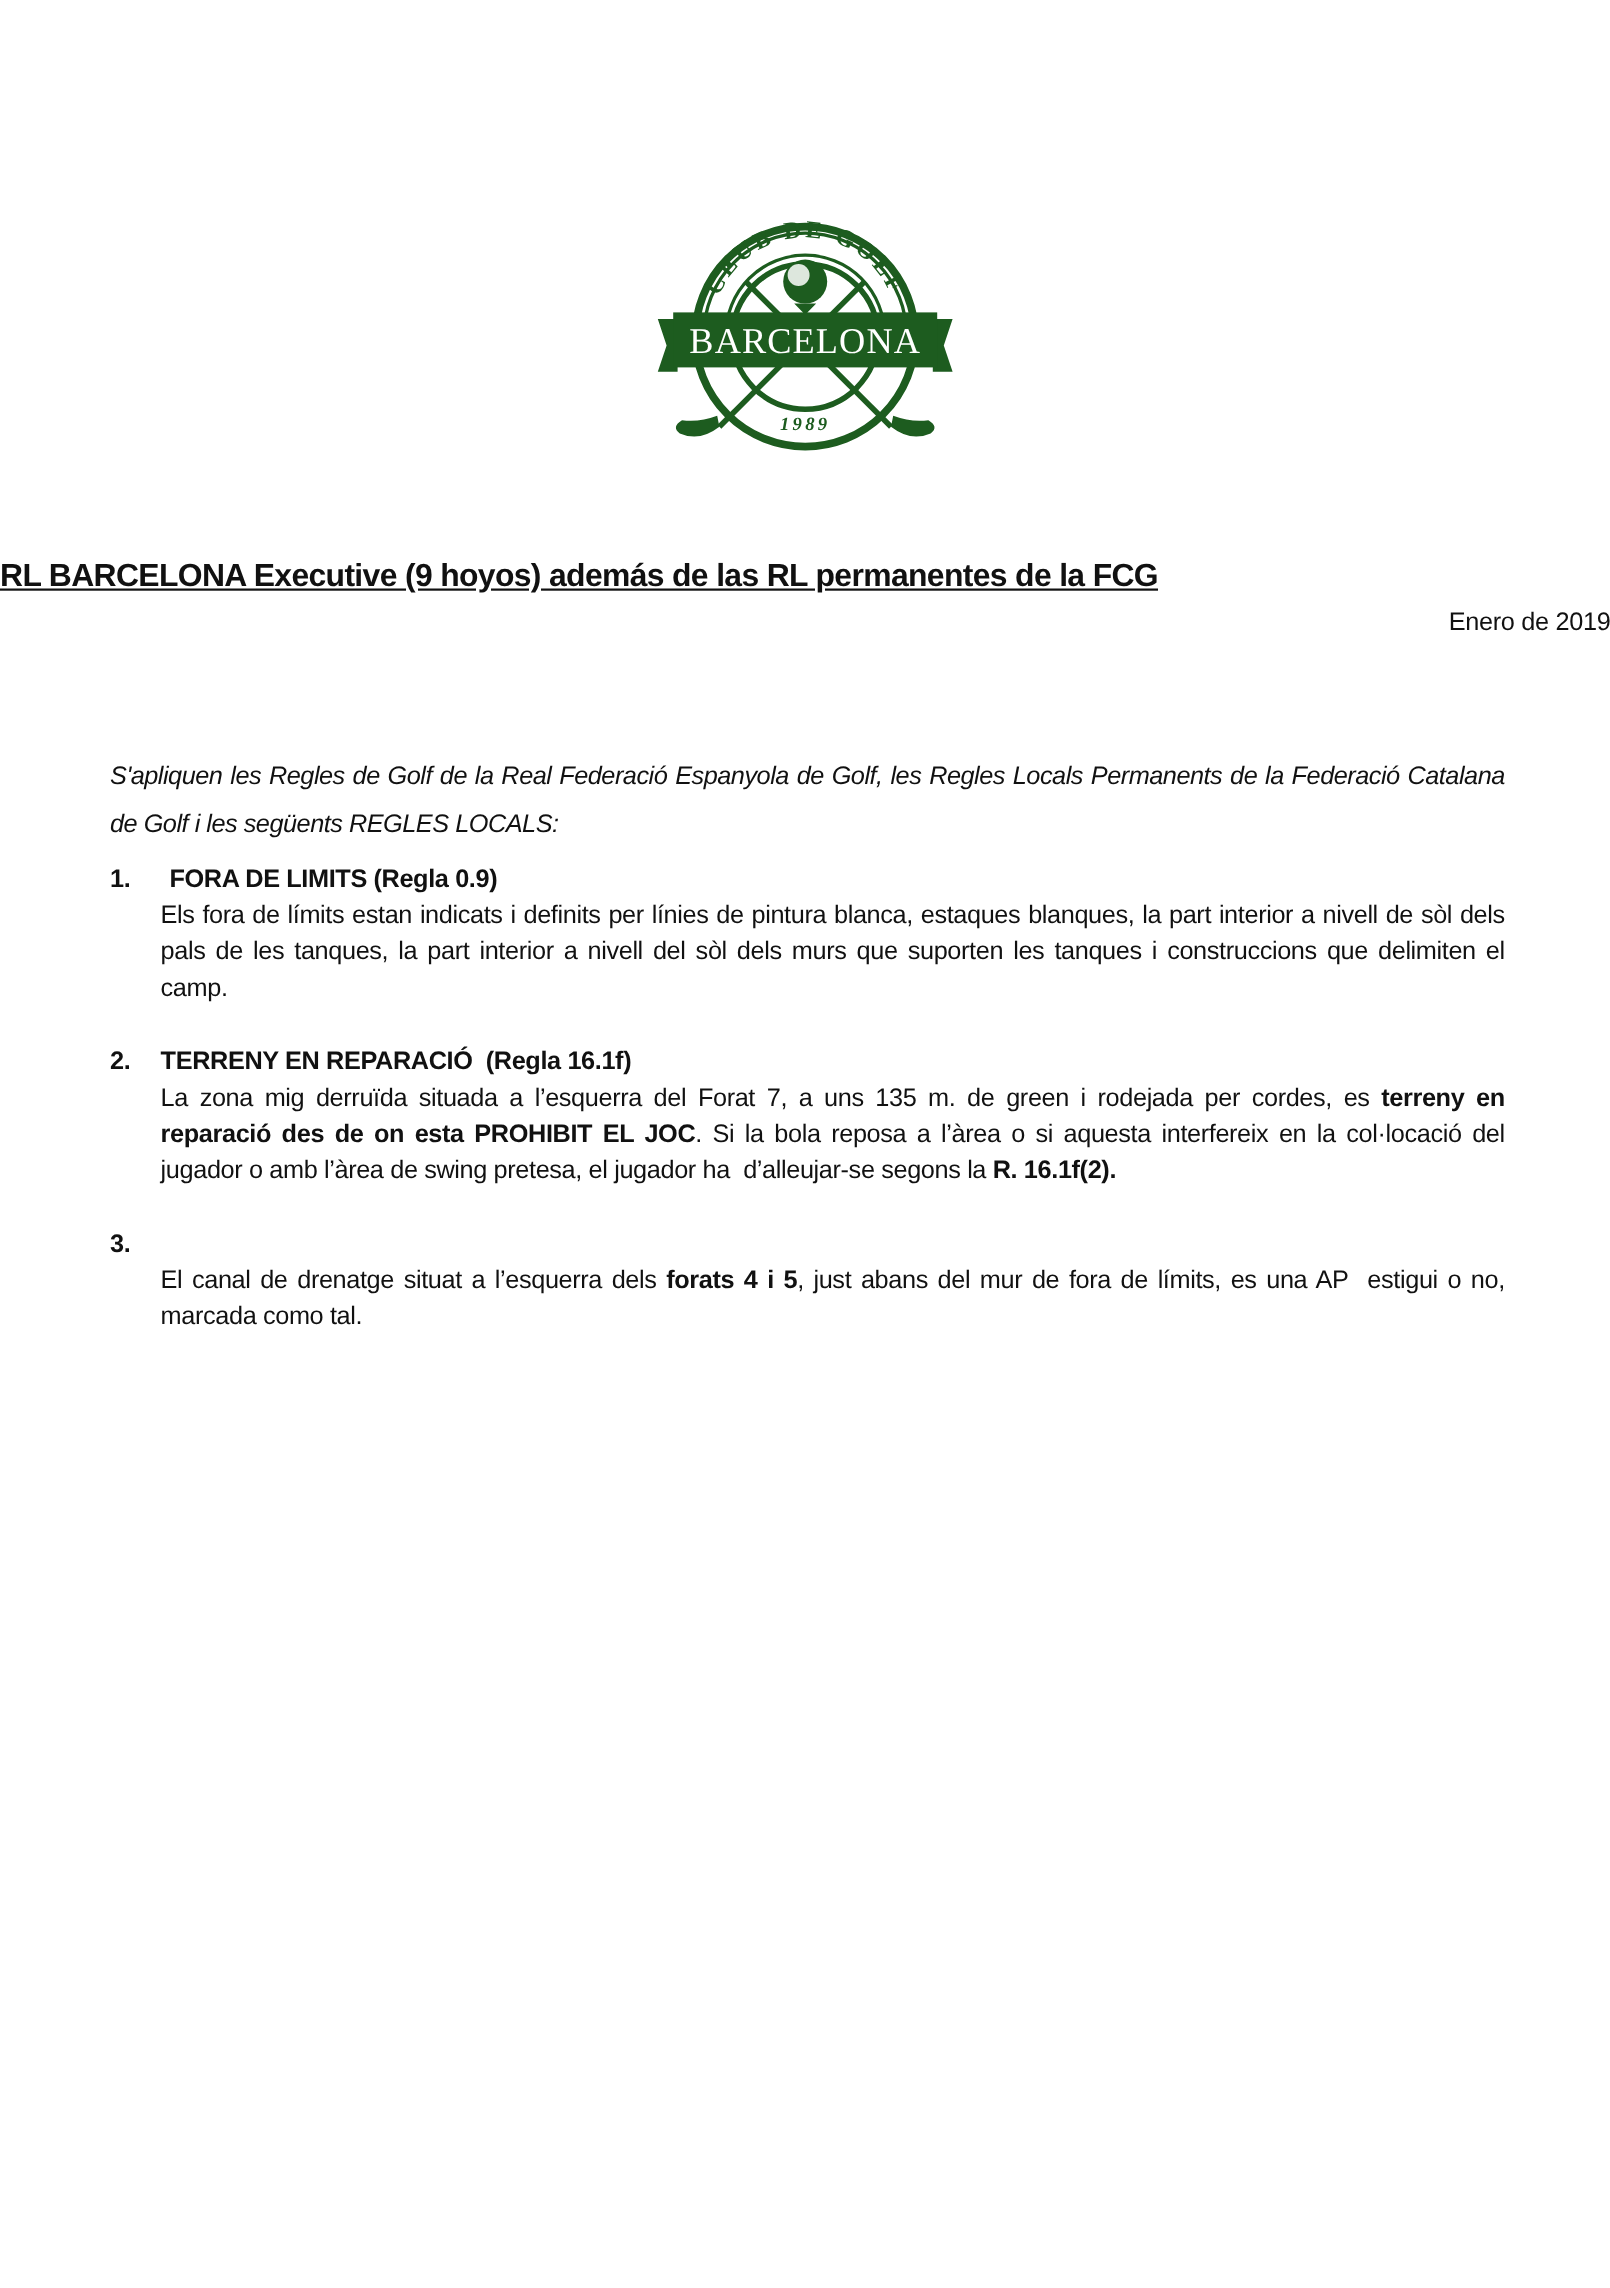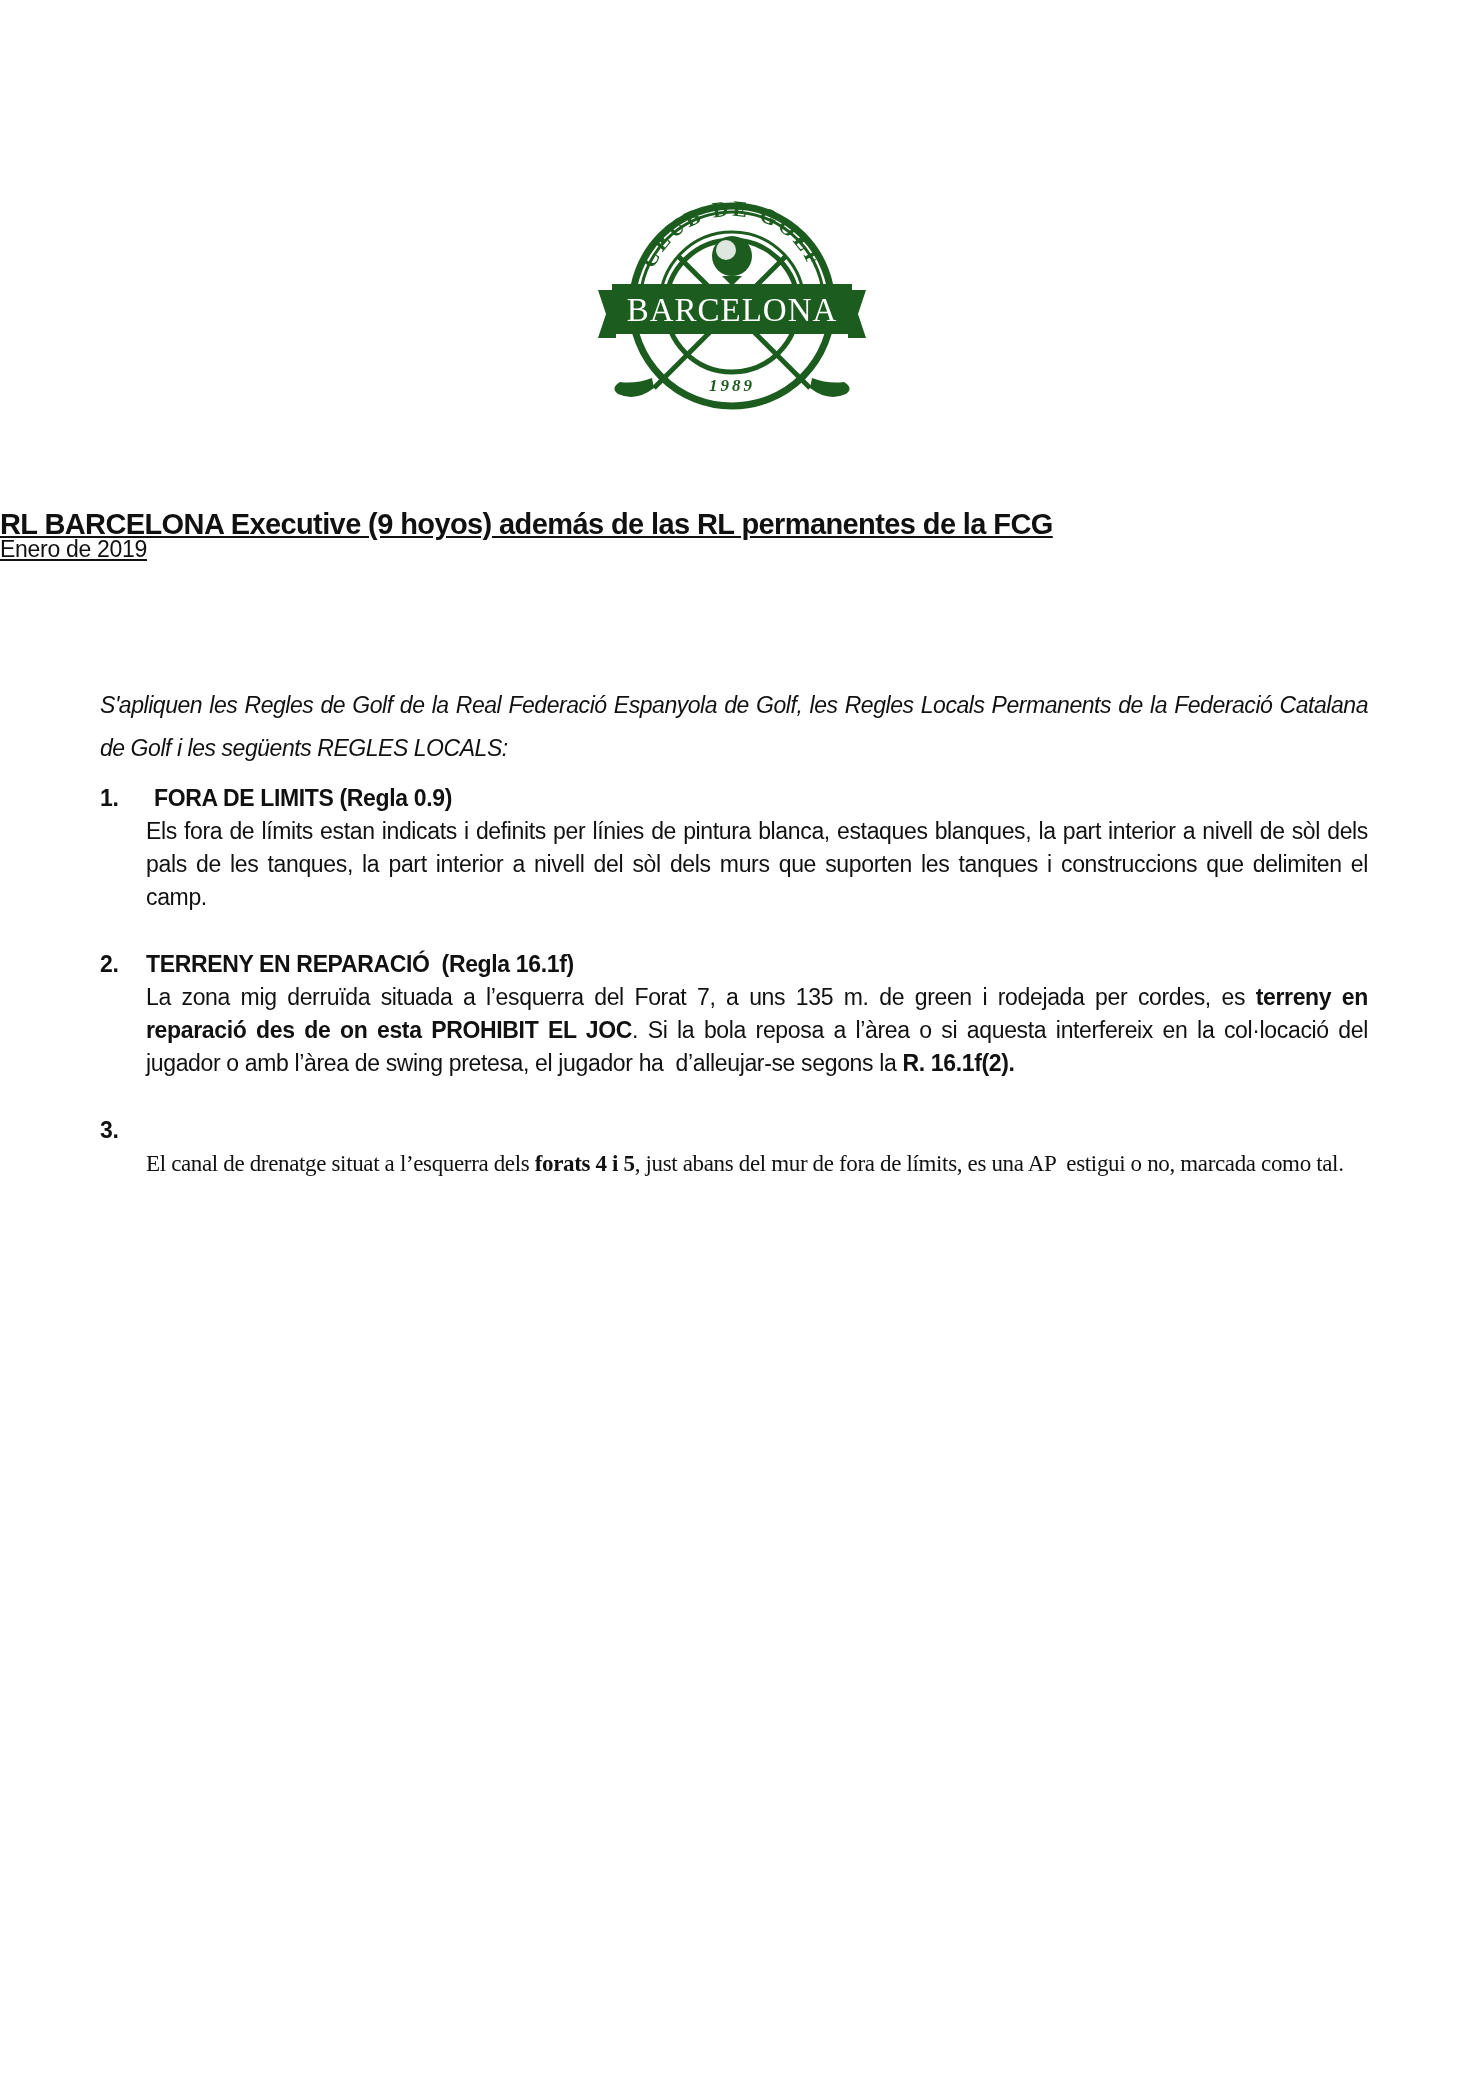--- a/index.html
+++ b/index.html
@@ -1,22 +1,22 @@
 <!DOCTYPE html>
 <html><head>
   <meta charset="utf-8">
   <style>
     html, body { margin: 0; padding: 0; background: #ffffff; }
     body { width: 1464px; height: 2080px; position: relative; overflow: hidden;
            font-family: "Liberation Sans", "DejaVu Sans", sans-serif; color: #111; }
     .logo { position: absolute; left: 596px; top: 188px; width: 272px; height: 222px; }
     .title { position: absolute; left: 0; width: 1464px; top: 508px; text-align: left;
              font-size: 29px; font-weight: bold; text-decoration: underline; letter-spacing: -0.6px; }
-    .subtitle { position: absolute; left: 0; width: 1464px; top: 536px; text-align: left;
-                font-size: 23px; letter-spacing: -0.3px; text-decoration: underline; }
+    .subtitle { position: absolute; left: 0; width: 1464px; top: 552px; text-align: right;
+                font-size: 23px; letter-spacing: -0.3px; }
     .intro { position: absolute; left: 100px; width: 1268px; top: 684px; font-size: 23px;
              font-style: italic; line-height: 43px; text-align: justify; letter-spacing: -0.45px; }
     .section { position: absolute; left: 100px; width: 1268px; font-size: 23px; line-height: 33px;
                letter-spacing: -0.35px; }
     .sec-head { font-weight: bold; display: flex; }
     .sec-num { width: 46px; display: inline-block; }
     .sec-title { display: inline-block; }
     .sec-body { margin-left: 46px; text-align: justify; }
     .sec1 .sec-title { margin-left: 8px; }
     .b { font-weight: bold; }
@@ -76,14 +76,14 @@
     <span class="sec-num">2.</span>
     <span class="sec-title" style="white-space:pre;">TERRENY EN REPARACIÓ  (Regla 16.1f)</span>
   </div>
   <div class="sec-body" style="white-space:pre-wrap;"><span>La zona mig derruïda situada a l’esquerra del Forat 7, a uns 135 m. de green i rodejada per cordes, es </span><span class="b">terreny en reparació des de on esta PROHIBIT EL JOC</span><span>. Si la bola reposa a l’àrea o si aquesta interfereix en la col·locació del jugador o amb l’àrea de swing pretesa, el jugador ha  d’alleujar-se segons la </span><span class="b">R. 16.1f(2).</span></div>
 </div>
 
 <div class="section" style="top:1114px;">
   <div class="sec-head">
     <span class="sec-num">3.</span>
   </div>
-  <div class="sec-body" style="white-space:pre-wrap;font-family:Liberation Serif, serif;"><span>El canal de drenatge situat a l’esquerra dels </span><span class="b">forats 4 i 5</span><span>, just abans del mur de fora de límits, es una AP  estigui o no, marcada como tal.</span></div>
+  <div class="sec-body" style="white-space:pre-wrap;"><span>El canal de drenatge situat a l’esquerra dels </span><span class="b">forats 4 i 5</span><span>, just abans del mur de fora de límits, es una AP  estigui o no, marcada como tal.</span></div>
 </div>
 
 </body></html>

